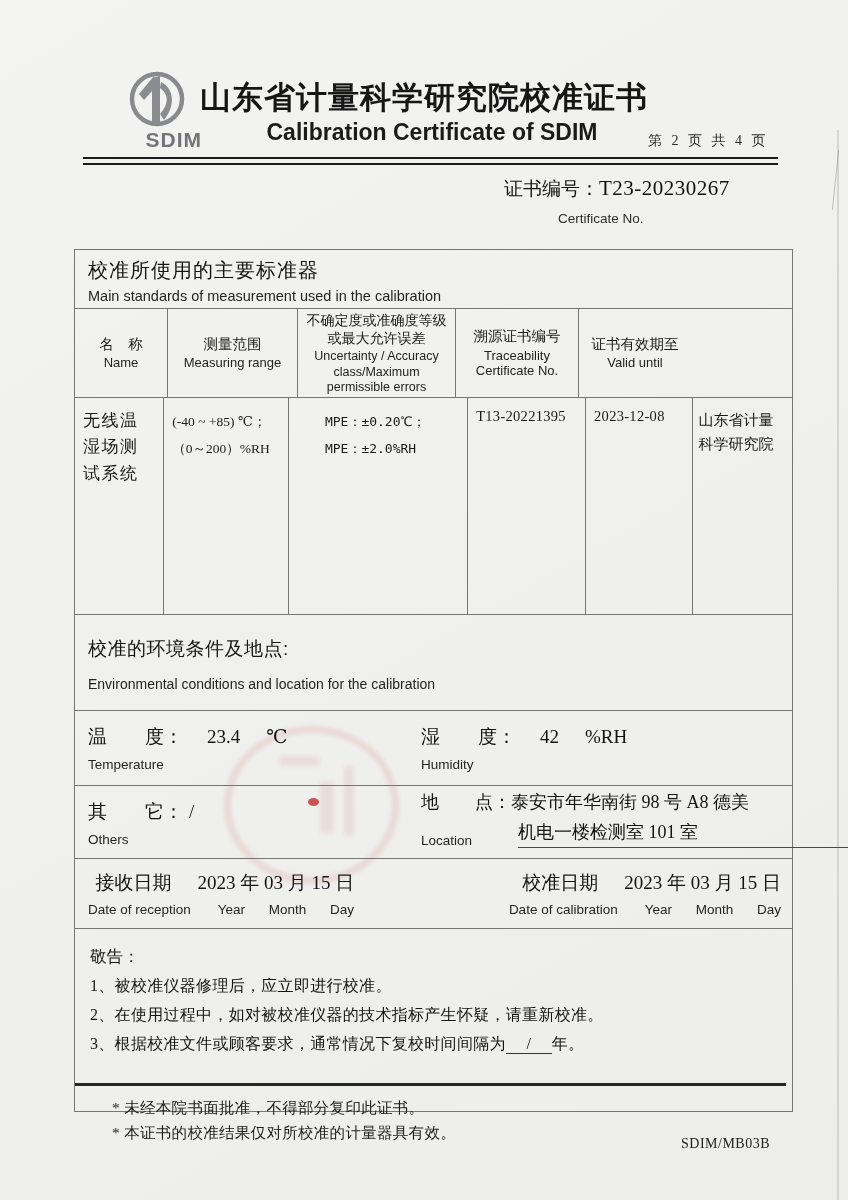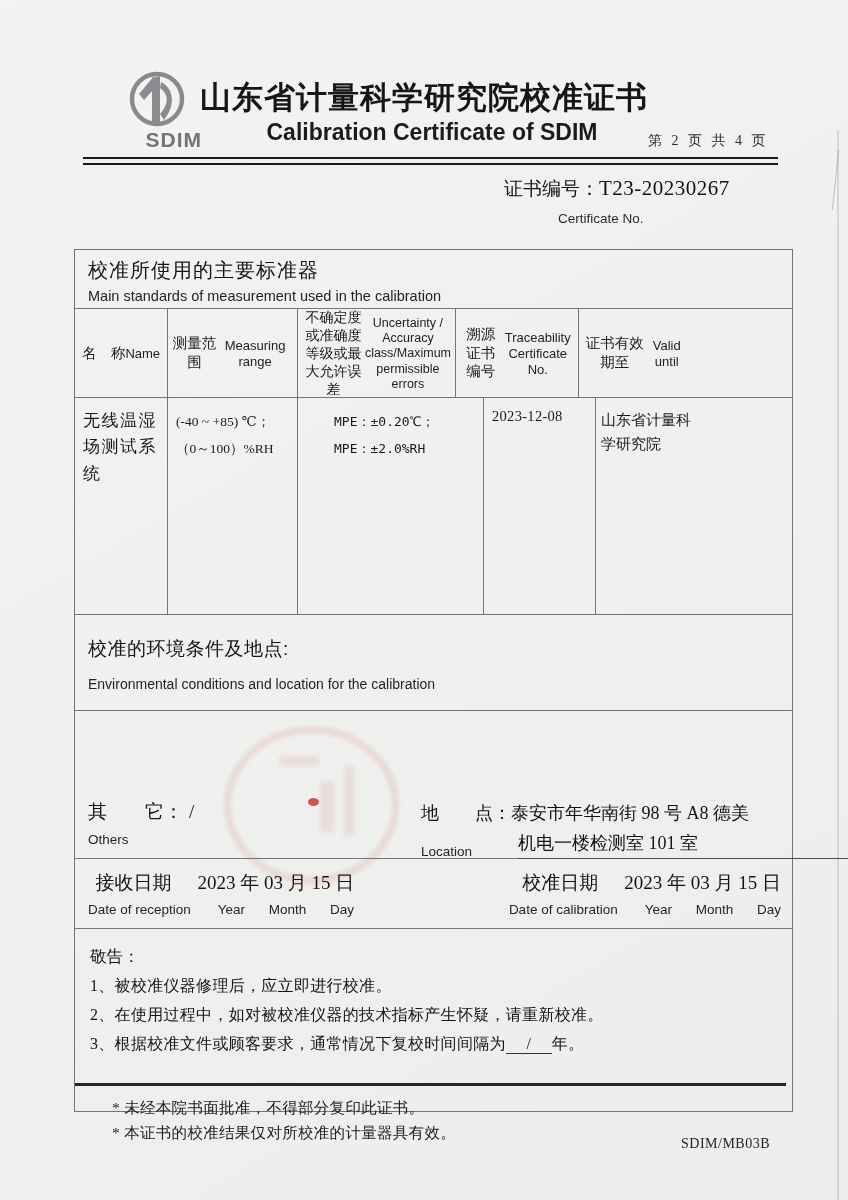--- a/index.html
+++ b/index.html
@@ -42,21 +42,21 @@
     border:1.3px solid var(--border);}
   .trow{position:absolute;left:0;width:100%;border-bottom:1px solid var(--border);}
   .sec1{top:0;height:59px;padding:7px 13px;}
   .sec1 .zh{font-size:20px;font-weight:500;color:#151515;letter-spacing:1px;}
   .sec1 .en{font-size:14.5px;color:#232323;margin-top:4px;}
   .headrow{top:59px;height:89px;display:flex;}
   .datarow{top:148px;height:217px;display:flex;border-bottom:1px solid var(--border);}
   .cell{height:100%;border-right:1px solid var(--border);}
   .cell:last-child{border-right:none;}
   .c1{width:93px;} .c2{width:130px;} .c3{width:158px;} .c4{width:123px;} .c5{width:112px;} .c6{width:103px;}
-  .hcell{display:flex;flex-direction:row;justify-content:center;align-items:center;
+  .hcell{display:flex;flex-direction:column;justify-content:center;align-items:center;
     text-align:center;padding:2px 4px;}
   .hcell .zh{font-size:14.5px;line-height:1.3;color:#1a1a1a;}
   .hcell .en{font-size:13px;line-height:1.22;color:#222;margin-top:2px;}
   .c3.hcell .zh{font-size:14px;} .c3.hcell .en{font-size:12.5px;}
   .dcell{padding:10px 8px;font-family:var(--serif);color:#191919;}
   .d1{font-size:17px;letter-spacing:1.5px;line-height:1.55;}
   .d2{font-size:13.5px;line-height:2;}
   .d3{font-family:var(--mono);font-size:13px;line-height:2.1;margin-left:28px;}
   .d4,.d5{font-size:14.5px;letter-spacing:.3px;}
   .d6{font-size:15px;line-height:1.6;padding:10px 5px;}
@@ -168,44 +168,59 @@
       <div class="cell c5 hcell">
         <div class="zh">证书有效期至</div>
         <div class="en">Valid until</div>
       </div>
     </div>
 
     <div class="trow datarow">
       <div class="cell c1 dcell d1">无线温湿场测试系统</div>
       <div class="cell c2 dcell d2">
         <div>(-40 ~ +85) ℃；</div>
-        <div>（0～100）%RH</div>
+        <div>（0～200）%RH</div>
       </div>
       <div class="cell c3 dcell d3">
         <div>MPE：±0.20℃；</div>
         <div>MPE：±2.0%RH</div>
       </div>
+      <div class="cell c4 dcell d4">T13-20221395</div>
       <div class="cell c5 dcell d5">2023-12-08</div>
       <div class="cell c6 dcell d6">山东省计量科学研究院</div>
     </div>
 
     <div class="trow sec2">
       <div class="zh">校准的环境条件及地点:</div>
       <div class="en">Environmental conditions and location for the calibration</div>
     </div>
 
+    <div class="trow envrow1">
+      <div class="block-l">
+        <div class="zh-line">
+          <span>温　　度：</span><span class="value">23.4</span><span class="unit">℃</span>
+        </div>
+        <div class="en-line">Temperature</div>
+      </div>
+      <div class="block-r">
+        <div class="zh-line">
+          <span>湿　　度：</span><span class="value">42</span><span class="unit">%RH</span>
+        </div>
+        <div class="en-line">Humidity</div>
+      </div>
+    </div>
 
     <div class="trow envrow2">
       <div class="block-l">
         <div class="zh-line">
           <span>其　　它：</span><span style="margin-left:6px">/</span>
         </div>
         <div class="en-line">Others</div>
       </div>
-      <div class="block-r" style="top:15px">
+      <div class="block-r" style="top:4px">
         <div class="loc-line1">
           <span>地　　点：</span><span>泰安市年华南街 98 号 A8  德美</span>
         </div>
         <div class="loc-line2">
           <span class="en">Location</span>
           <span class="val">机电一楼检测室 101 室</span>
         </div>
       </div>
     </div>
 

